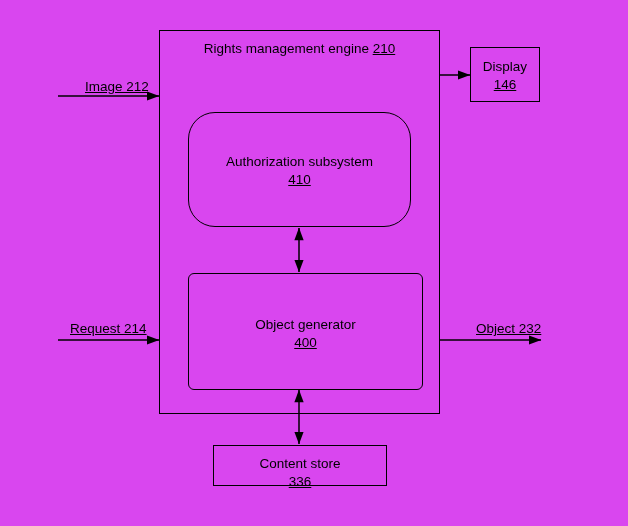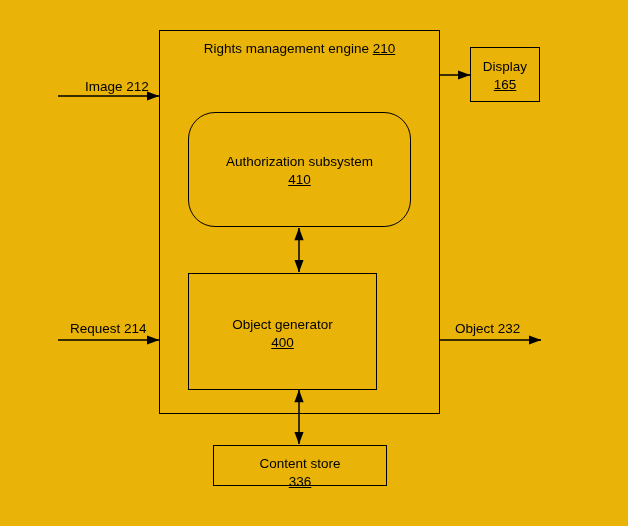--- a/index.html
+++ b/index.html
@@ -4,21 +4,21 @@
 <style>
   html, body {
     margin: 0;
     padding: 0;
     background: #ffffff;
   }
   #canvas {
     position: relative;
     width: 628px;
     height: 526px;
-    background: #eab308;
+    background: #d946ef;
     font-family: "Liberation Sans", sans-serif;
     overflow: hidden;
   }
   svg#wires {
     position: absolute;
     left: 0;
     top: 0;
     width: 628px;
     height: 526px;
     pointer-events: none;
@@ -41,20 +41,21 @@
   }
   .ref {
     text-decoration: underline;
   }
   .edge-label {
     position: absolute;
     color: #000000;
     font-size: 13.5px;
     line-height: 1;
     white-space: nowrap;
+    text-decoration: underline;
   }
   
   #engine-box {
     left: 159px;
     top: 30px;
     width: 281px;
     height: 384px;
   }
   #engine-title {
     top: 9px;
@@ -67,22 +68,23 @@
     height: 115px;
     border-radius: 27px;
   }
   #auth-label {
     top: 40px;
   }
   
   #objgen-box {
     left: 188px;
     top: 273px;
-    width: 189px;
+    width: 235px;
     height: 117px;
+    border-radius: 6px;
   }
   #objgen-label {
     top: 42px;
   }
   
   #display-box {
     left: 470px;
     top: 47px;
     width: 70px;
     height: 55px;
@@ -96,21 +98,21 @@
     top: 445px;
     width: 174px;
     height: 41px;
   }
   #content-label {
     top: 9px;
   }
   
   #image-label   { left: 85px;  top: 80px; }
   #request-label { left: 70px;  top: 322px; }
-  #object-label  { left: 455px; top: 322px; }
+  #object-label  { left: 476px; top: 322px; }
 </style>
 </head>
 <body>
 
 <div id="canvas">
 
   <svg id="wires" viewBox="0 0 628 526" xmlns="http://www.w3.org/2000/svg">
     <defs>
       <marker id="arrow-end" markerWidth="9" markerHeight="9" refX="8.2" refY="3.1" orient="auto" markerUnits="strokeWidth">
         <path d="M0,0 L8.4,3.1 L0,6.2 z" fill="#000000"></path>
@@ -150,21 +152,21 @@
   <div class="box" id="objgen-box">
     <div class="box-label" id="objgen-label">
       <span>Object generator</span><br>
       <span class="ref">400</span>
     </div>
   </div>
 
   <div class="box" id="display-box">
     <div class="box-label" id="display-label">
       <span>Display</span><br>
-      <span class="ref">165</span>
+      <span class="ref">146</span>
     </div>
   </div>
 
   <div class="box" id="content-box">
     <div class="box-label" id="content-label">
       <span>Content store</span><br>
       <span class="ref">336</span>
     </div>
   </div>
 

